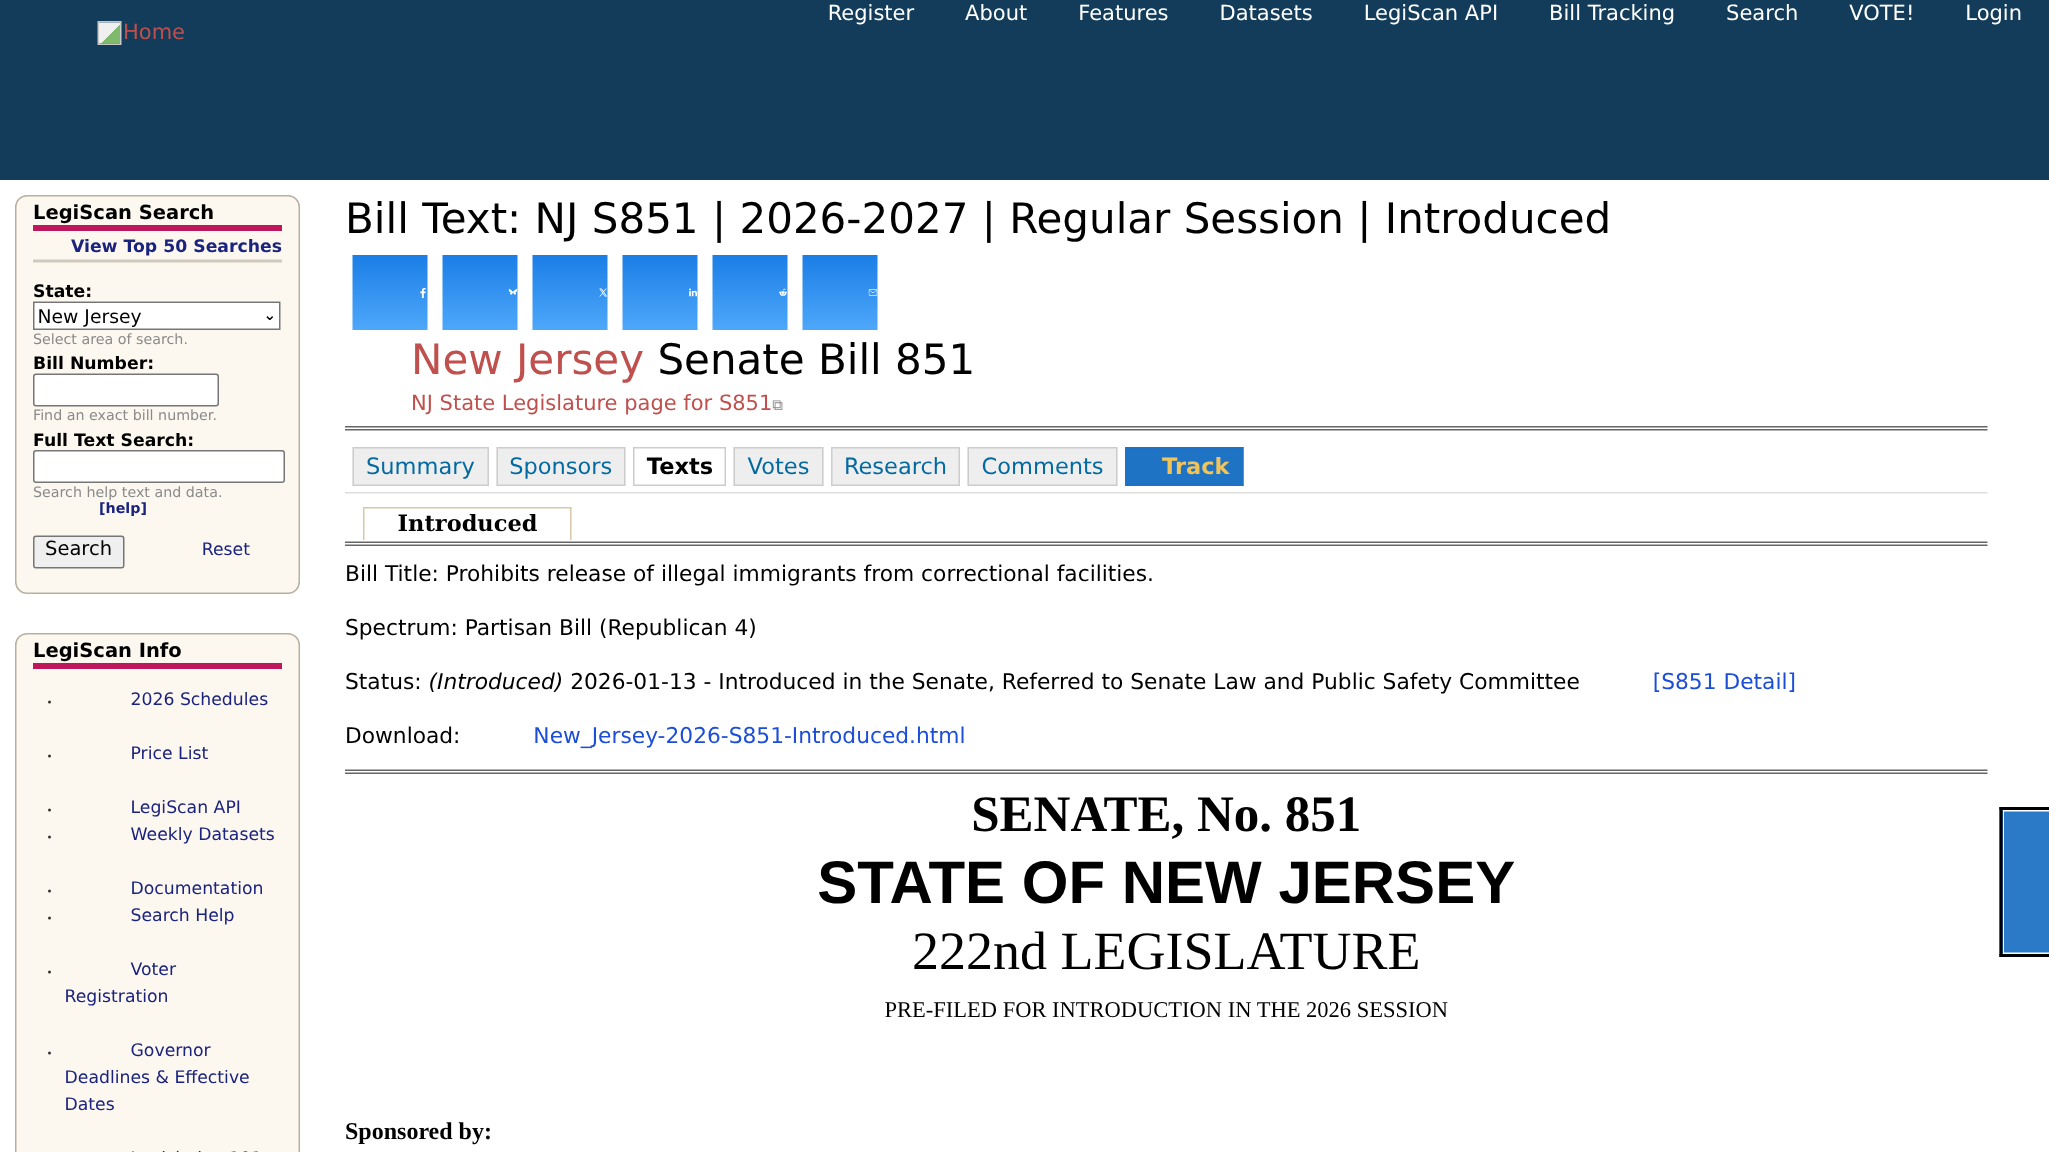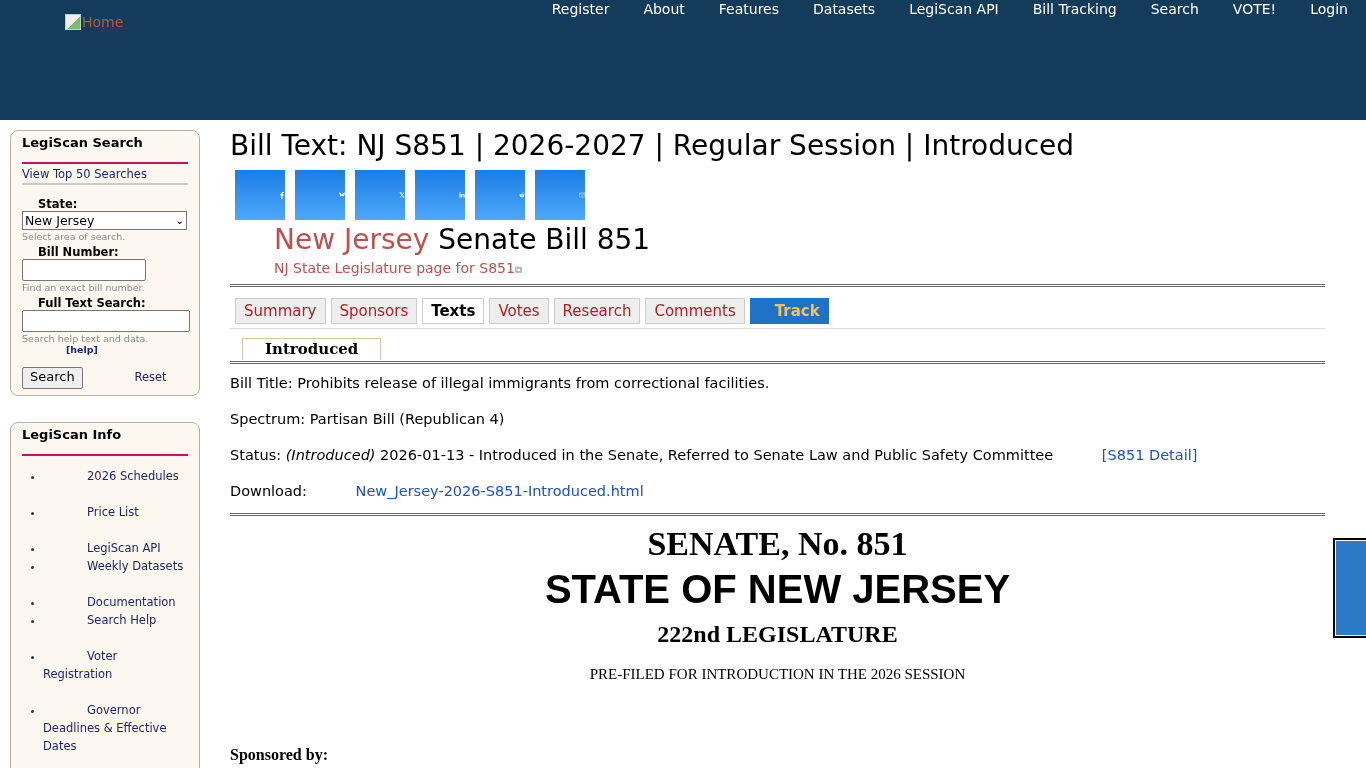--- a/index.html
+++ b/index.html
@@ -41,30 +41,30 @@
   .sidebox {
     position: absolute; left: 10px; width: 190px;
     background: #fdf8ef;
     border: 1px solid #b8b0a0;
     border-radius: 8px;
     padding: 4px 11px 6px 11px;
     font-size: 12px;
   }
   .sidebox h3 {
     margin: 0; font-size: 13px; font-weight: bold;
-    border-bottom: 2px solid #be185d;
-    padding-bottom: 12px;
+    border-bottom: 4px solid #be185d;
+    padding-bottom: 0;
   }
   .search-box { top: 130px; height: 266px; }
   .search-box .top50 {
-    display: block; text-align: left; color: #1a237e; font-size: 11.5px;
-    padding: 3px 0 2px 0; border-bottom: 2px solid #cfcabd;
+    display: block; text-align: right; color: #1a237e; font-size: 11.5px;
+    padding: 3px 0 2px 0; border-bottom: 2px solid #cfcabd; font-weight: bold;
   }
   .search-box label {
-    display: block; font-weight: bold; font-size: 11.5px; margin-top: 2px; margin-left: 16px;
+    display: block; font-weight: bold; font-size: 11.5px; margin-top: 2px;
   }
   .search-box .hint { font-size: 9.5px; color: #8a8a8a; margin: 1px 0 3px 0; }
   .search-box .hint a { color: #1a237e; font-weight: bold; }
   .state-select {
     width: 165px; height: 19px; font-size: 12.5px; padding: 0 2px;
     border: 1px solid #767676; background: #fff; display: flex;
     align-items: center; justify-content: space-between;
     font-family: "DejaVu Sans", sans-serif;
   }
   .state-select .chev { font-size: 10px; font-weight: bold; }
@@ -95,42 +95,42 @@
     display: flex; align-items: center; justify-content: center;
   }
   .bill-head { font-size: 28px; line-height: 36px; margin-top: 2px; }
   .bill-head .state { color: #c0504d; }
   .ext-link { font-size: 14px; color: #c0504d; display: inline-block; margin-top: -4px; }
   .ext-link .ext { font-size: 10px; color: #888; }
   .dbl-rule { border-top: 3px double #666; height: 0; margin-top: 7px; }
   .tabs { display: flex; gap: 5px; margin-top: 11px; margin-left: 5px; }
   .tab {
     height: 26px; padding: 0 8px; font-size: 15px; line-height: 24px;
-    background: #eeeeee; border: 1px solid #cccccc; color: #b91c1c;
+    background: #eeeeee; border: 1px solid #cccccc; color: #0369a1;
   }
   .tab.active { background: #fff; color: #000; font-weight: bold; }
   .tab.track { background: #1f73c5; border-color: #1f73c5; color: #f0c45a; font-weight: bold; padding-left: 24px; }
   .thin-rule { border-top: 1px solid #dddddd; margin-top: 4px; }
   .subtabs { margin-top: 9px; margin-left: 12px; display: flex; }
   .subtab {
     font-family: "DejaVu Serif", serif; font-weight: bold; font-size: 15px;
     padding: 0 22px; height: 22px; line-height: 20px;
     border: 1px solid #d8c8a8; border-bottom: none; background: #fff;
   }
   .dbl-rule2 { border-top: 3px double #666; margin-top: 1px; }
   .meta { font-size: 14.5px; margin-top: 10px; }
   .meta p { margin: 0 0 18px 0; line-height: 18px; }
   .meta b { font-weight: normal; }
   .meta .red { color: #1d4ed8; }
   .dbl-rule3 { border-top: 3px double #666; margin-top: -5px; }
 
   .doc { text-align: center; font-family: "Liberation Serif", serif; margin-top: 8px; }
   .doc .senate { font-size: 34px; font-weight: bold; line-height: 40px; }
   .doc .state { font-family: "Liberation Sans", sans-serif; font-size: 40px; font-weight: bold; line-height: 50px; }
-  .doc .leg { font-size: 24px; font-weight: bold; line-height: 40px; margin-top: 0px; }
+  .doc .leg { font-size: 36px; font-weight: normal; line-height: 40px; margin-top: 0px; }
   .doc .prefiled { font-size: 15px; margin-top: 12px; }
   .sponsored { font-family: "Liberation Serif", serif; font-weight: bold; font-size: 16px;
     position: absolute; left: 230px; top: 746px; }
 
   .feedback {
     position: absolute; left: 1333px; top: 538px; width: 33px; height: 100px;
     background: #2a7ac8; border: 2px solid #000; border-right: none;
     box-shadow: inset 0 0 0 1px #fff;
     display: flex; align-items: center; justify-content: center;
   }

